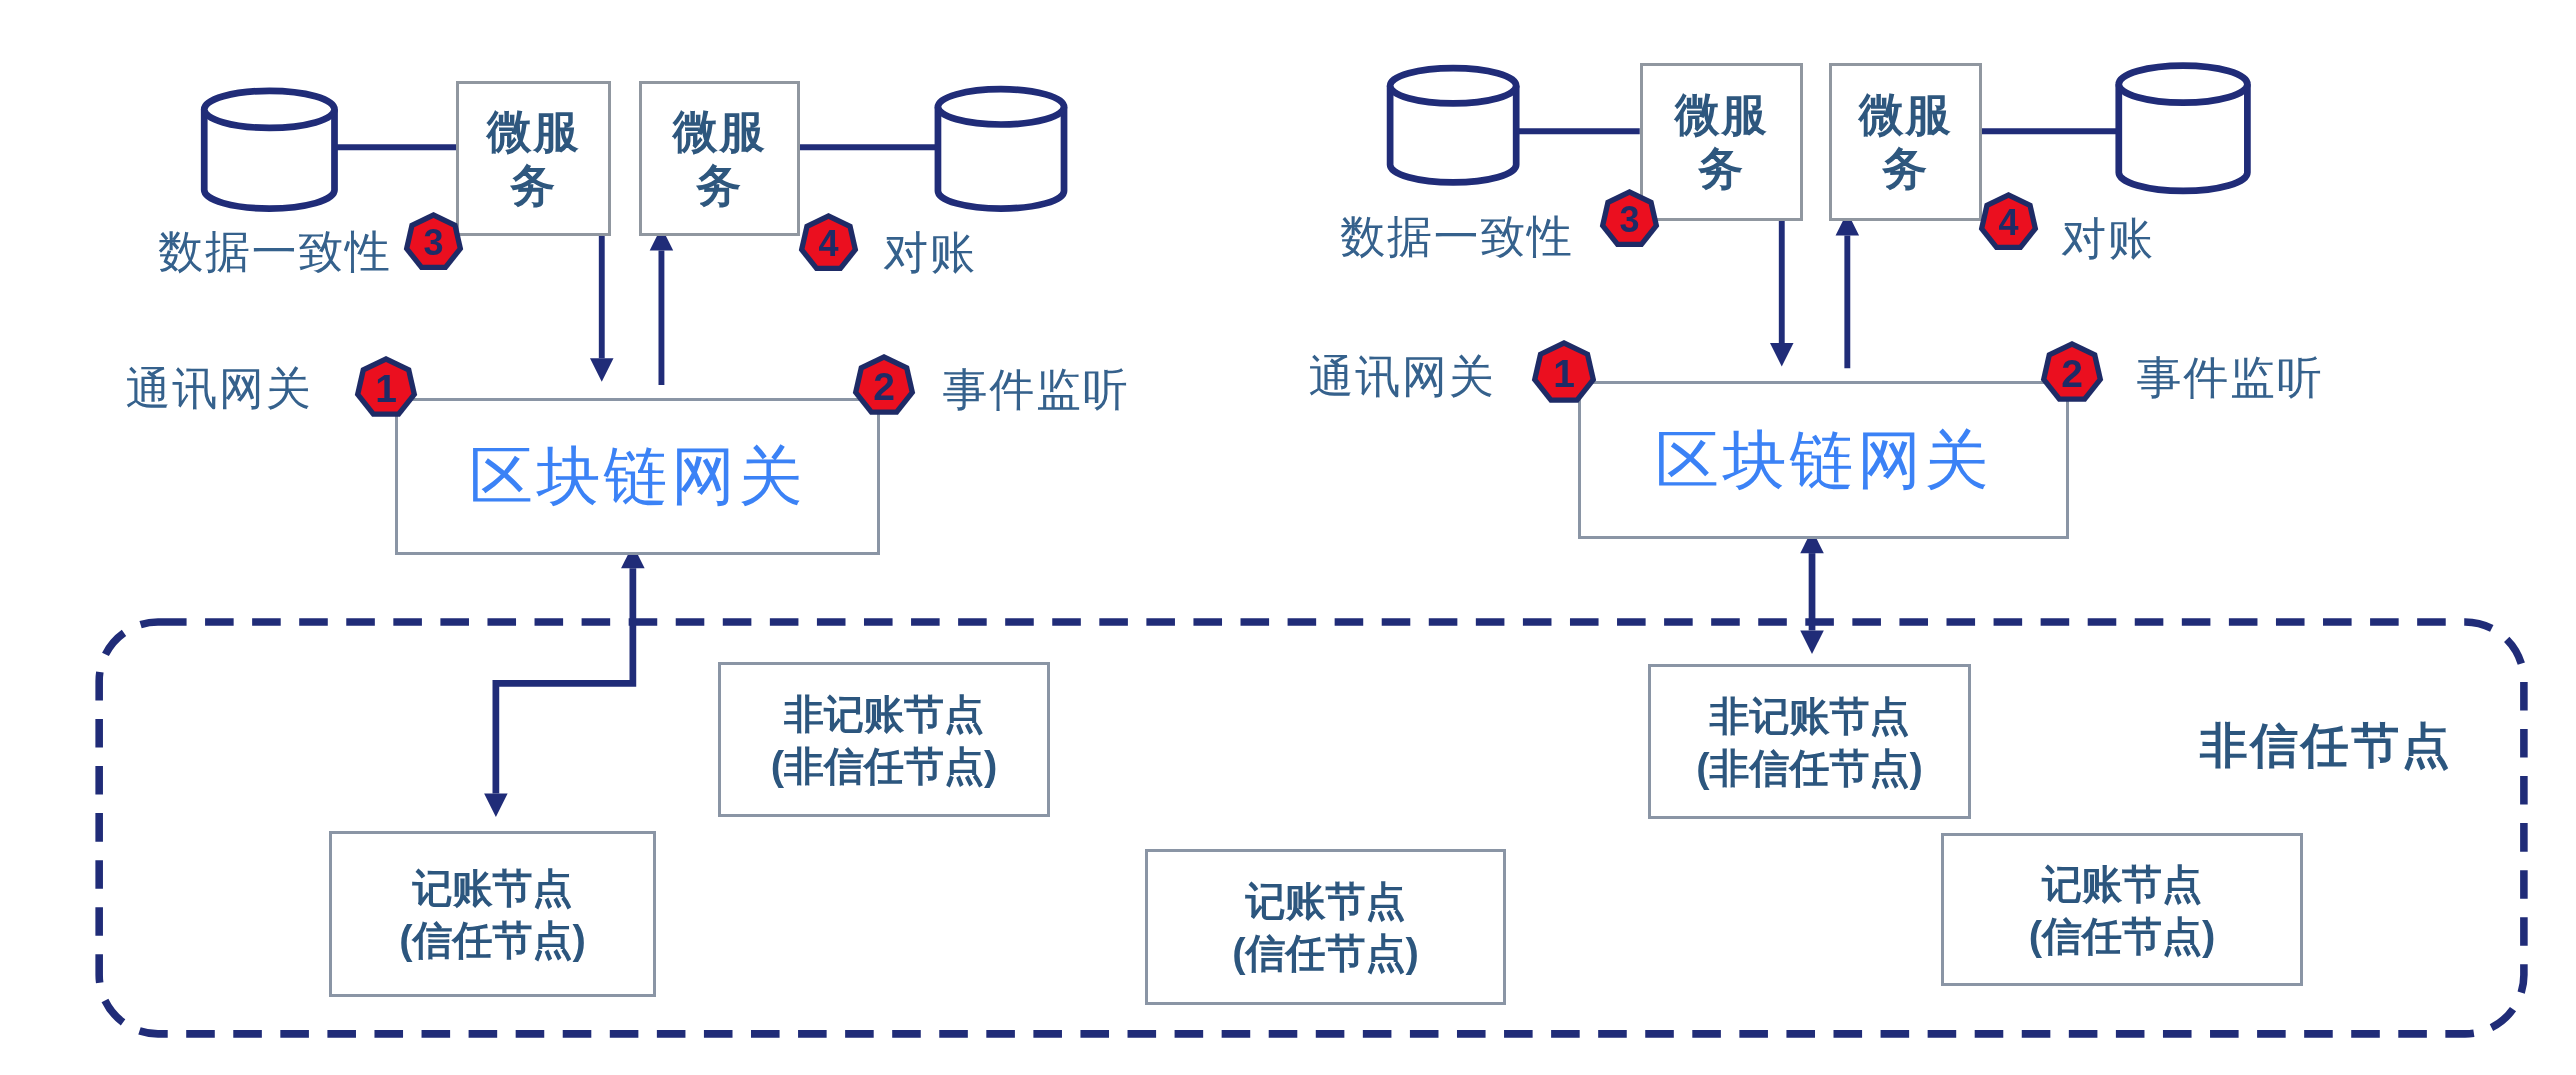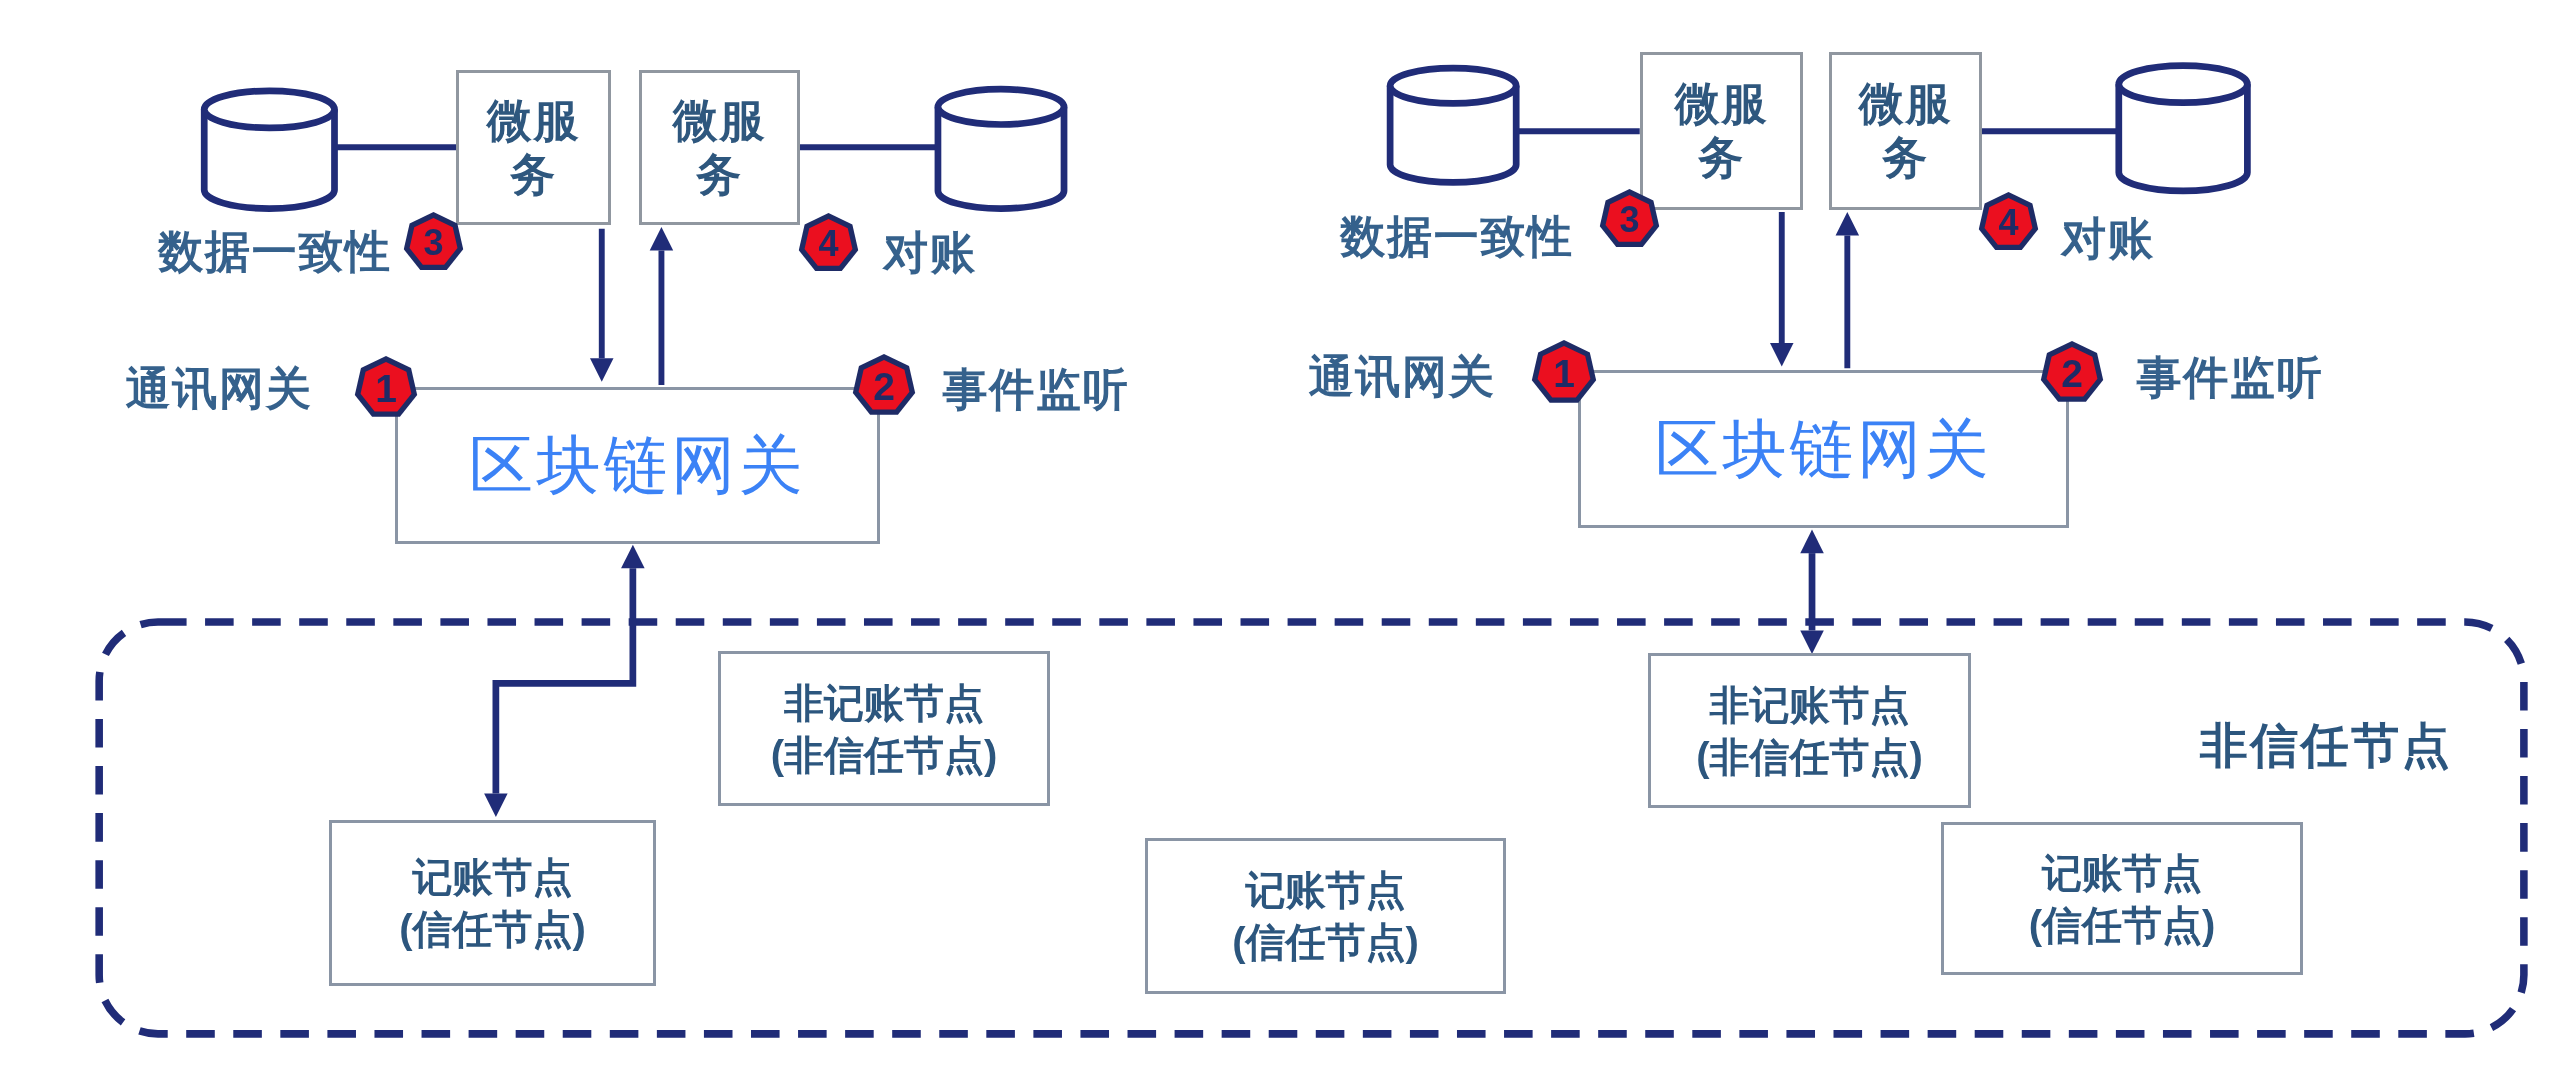--- a/index.html
+++ b/index.html
@@ -1,28 +1,28 @@
 <!DOCTYPE html>
 <html style="font-size:13.4px"><head>
 <meta charset="utf-8">
 <style>
   html,body{margin:0;padding:0;background:#ffffff;}
   #canvas{
     position:relative;width:2576px;height:1076px;background:#ffffff;overflow:hidden;
     font-family:"Liberation Sans","DejaVu Sans",sans-serif;
   }
   #wires{position:absolute;left:0;top:0;width:2576px;height:1076px;pointer-events:none;}
-  .box{position:absolute;box-sizing:border-box;background:#ffffff;display:flex;align-items:center;justify-content:center;text-align:center;}
+  .box{position:absolute;box-sizing:border-box;background:#ffffff;display:flex;align-items:center;justify-content:center;text-align:center;margin-top:11px;}
   .ms-box{border:3.4px solid #9097A0;}
   .gw-box{border:3.4px solid #8A95A5;}
   .node-box{border:3.4px solid #8A95A5;}
   .ms-label{width:2.3em;font-size:45px;font-weight:bold;color:#2E577E;line-height:1.2;letter-spacing:1.7px;}
   .gw-label{font-size:64px;font-weight:normal;color:#3b82f6;letter-spacing:3.4px;}
   .node-text{font-size:40px;font-weight:bold;color:#2C567E;line-height:1.3;}
-  .lbl{position:absolute;transform:translate(-50%,-50%);white-space:nowrap;font-weight:bold;color:#35618C;font-size:45px;letter-spacing:1.7px;}
+  .lbl{position:absolute;transform:translate(-50%,-50%);white-space:nowrap;font-weight:normal;color:#35618C;font-size:45px;letter-spacing:1.7px;}
   .title{position:absolute;transform:translate(-50%,-50%);white-space:nowrap;font-weight:bold;color:#000000;font-size:40px;}
   .platform-lbl{position:absolute;transform:translate(-50%,-50%);white-space:nowrap;font-weight:bold;color:#2C567E;font-size:48px;letter-spacing:2.5px;}
   .badge{position:absolute;display:flex;align-items:center;justify-content:center;
     background:#1E2B66;
     clip-path:polygon(50% 0%, 89.1% 18.8%, 98.7% 61.1%, 71.7% 95.1%, 28.3% 95.1%, 1.3% 61.1%, 10.9% 18.8%);}
   .badge-inner{position:absolute;left:5.9px;top:5.9px;right:5.9px;bottom:5.9px;background:#EB0F1F;display:flex;align-items:center;justify-content:center;
     clip-path:polygon(50% 0%, 89.1% 18.8%, 98.7% 61.1%, 71.7% 95.1%, 28.3% 95.1%, 1.3% 61.1%, 10.9% 18.8%);}
   .badge-num{font-size:39px;font-weight:bold;color:#1E2B66;line-height:1;}
 </style>
 </head>

